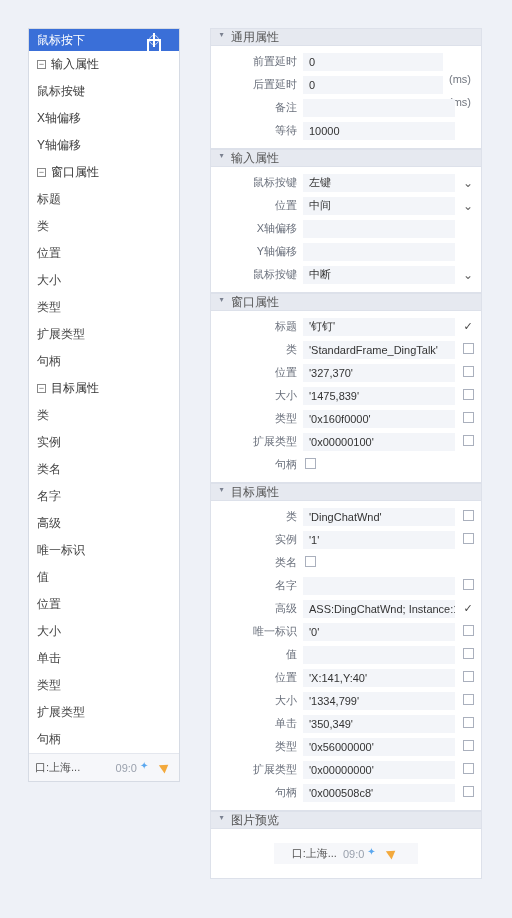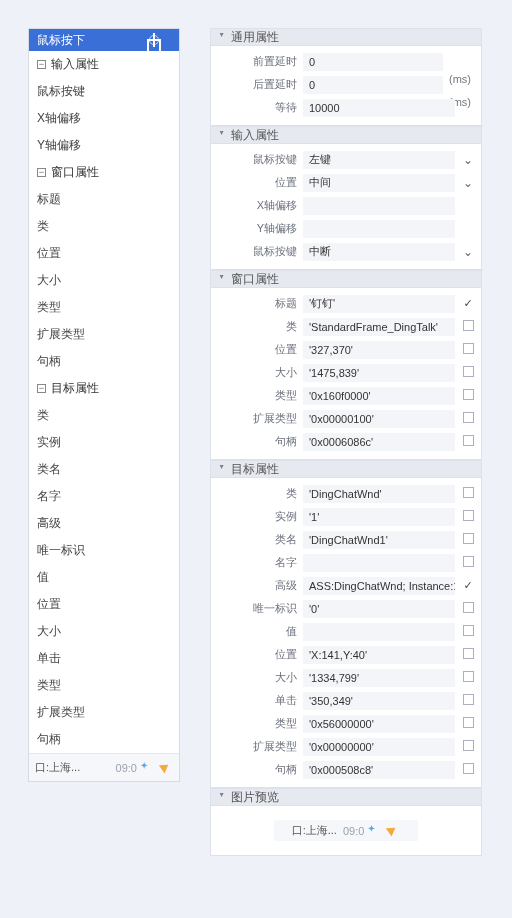--- a/index.html
+++ b/index.html
@@ -261,20 +261,25 @@
           <div class="prop-label">前置延时</div>
           <div class="prop-field">0</div>
           <div class="prop-unit">(ms)</div>
         </div>
         <div class="prop-row">
           <div class="prop-label">后置延时</div>
           <div class="prop-field">0</div>
           <div class="prop-unit">(ms)</div>
         </div>
         <div class="prop-row">
+          <div class="prop-label">备注</div>
+          <div class="prop-field"></div>
+          <div class="prop-trail"></div>
+        </div>
+        <div class="prop-row">
           <div class="prop-label">等待</div>
           <div class="prop-field">10000</div>
           <div class="prop-trail"></div>
         </div>
       </div>
       <div class="section-hdr">
         <span class="chev">▸</span>
         <span>输入属性</span>
       </div>
       <div class="section-body">
@@ -334,42 +339,40 @@
           <div class="prop-field">'0x160f0000'</div>
           <div class="prop-trail box"></div>
         </div>
         <div class="prop-row">
           <div class="prop-label">扩展类型</div>
           <div class="prop-field">'0x00000100'</div>
           <div class="prop-trail box"></div>
         </div>
         <div class="prop-row">
           <div class="prop-label">句柄</div>
-          <div class="prop-field">'0x0006086c'</div>
           <div class="prop-trail box"></div>
         </div>
       </div>
       <div class="section-hdr">
         <span class="chev">▸</span>
         <span>目标属性</span>
       </div>
       <div class="section-body">
         <div class="prop-row">
           <div class="prop-label">类</div>
           <div class="prop-field">'DingChatWnd'</div>
           <div class="prop-trail box"></div>
         </div>
         <div class="prop-row">
           <div class="prop-label">实例</div>
           <div class="prop-field">'1'</div>
           <div class="prop-trail box"></div>
         </div>
         <div class="prop-row">
           <div class="prop-label">类名</div>
-          <div class="prop-field">'DingChatWnd1'</div>
           <div class="prop-trail box"></div>
         </div>
         <div class="prop-row">
           <div class="prop-label">名字</div>
           <div class="prop-field"></div>
           <div class="prop-trail box"></div>
         </div>
         <div class="prop-row">
           <div class="prop-label">高级</div>
           <div class="prop-field">ASS:DingChatWnd; Instance:1'</div>

